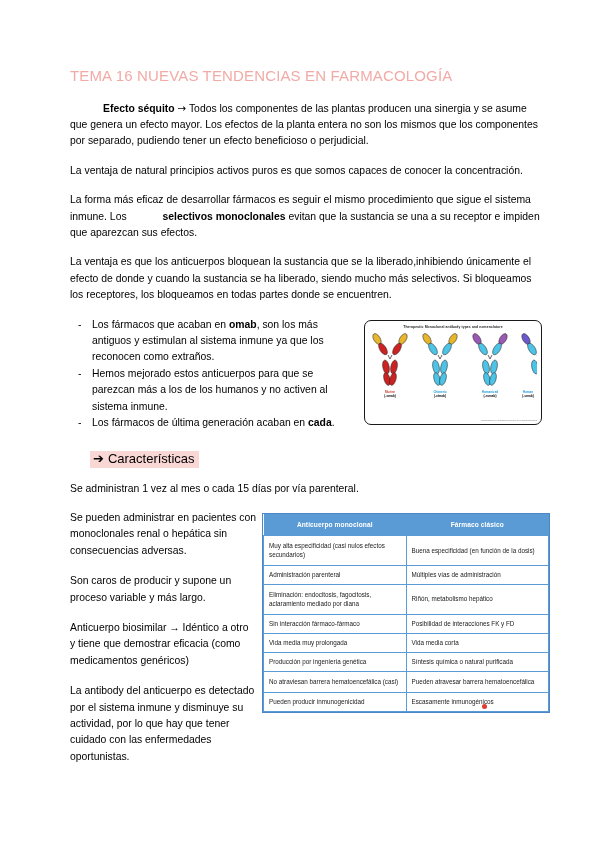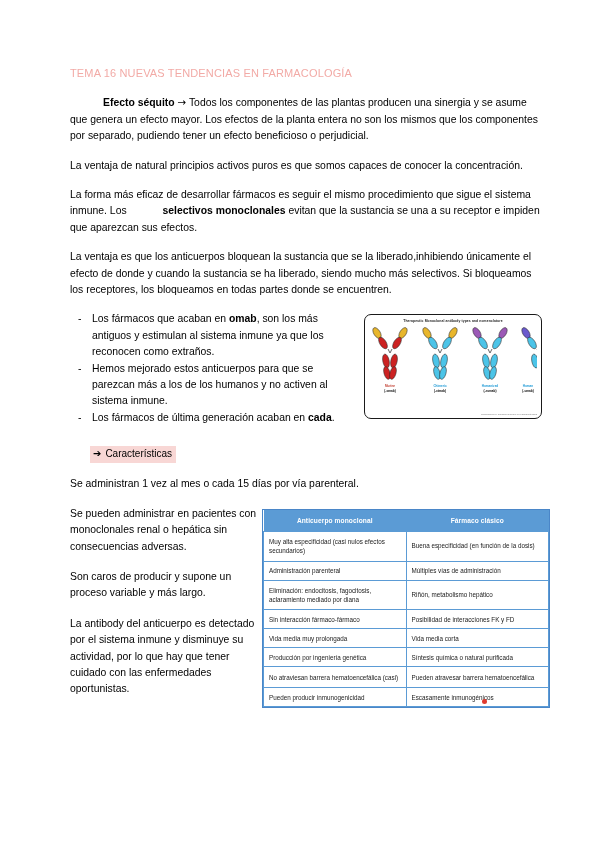--- a/index.html
+++ b/index.html
@@ -24,21 +24,21 @@
   }
   .content {
     position: absolute;
     left: 70px;
     top: 66px;
     width: 470px;
   }
 
   
   .doc-title {
-    font-size: 11px;
+    font-size: 15px;
     color: #f2aaa6;
     letter-spacing: .15px;
     margin: 0 0 14px 0;
     font-weight: 400;
     line-height: 1.3;
   }
 
   
   .para {
     font-size: 10.4px;
@@ -126,21 +126,21 @@
   }
   .ab-label .nm { color: #c0392b; }
   .ab-label .nm2 { color: #1f9ad6; }
 
   
   .carac-wrap { margin: 14px 0 13px 0; padding-left: 20px; }
   .carac {
     display: inline-block;
     background: #f8d7d5;
     padding: 1px 4px 2px 3px;
-    font-size: 10px;
+    font-size: 13px;
     line-height: 14px;
   }
   .carac .gl { font-family: "DejaVu Sans", sans-serif; padding-right: 4px; }
 
   
   .bottom {
     position: relative;
     margin-top: 11px;
     min-height: 230px;
   }
@@ -316,20 +316,21 @@
       <span class="carac"><span class="gl">➔</span><span>Características</span></span>
     </div>
 
     <p class="para">Se administran 1 vez al mes o cada 15 días por vía parenteral.</p>
 
     <div class="bottom">
 
       <div class="leftcol">
         <p>Se pueden administrar en pacientes con monoclonales renal o hepática sin consecuencias adversas.</p>
         <p>Son caros de producir y supone un proceso variable y más largo.</p>
+        <p>Anticuerpo biosimilar → Idéntico a otro y tiene que demostrar eficacia (como medicamentos genéricos)</p>
         <p>La antibody del anticuerpo es detectado por el sistema inmune y disminuye su actividad, por lo que hay que tener cuidado con las enfermedades oportunistas.</p>
       </div>
 
       <div class="table-wrap">
         <table class="cmp">
           <thead>
             <tr>
               <th>Anticuerpo monoclonal</th>
               <th>Fármaco clásico</th>
             </tr>

